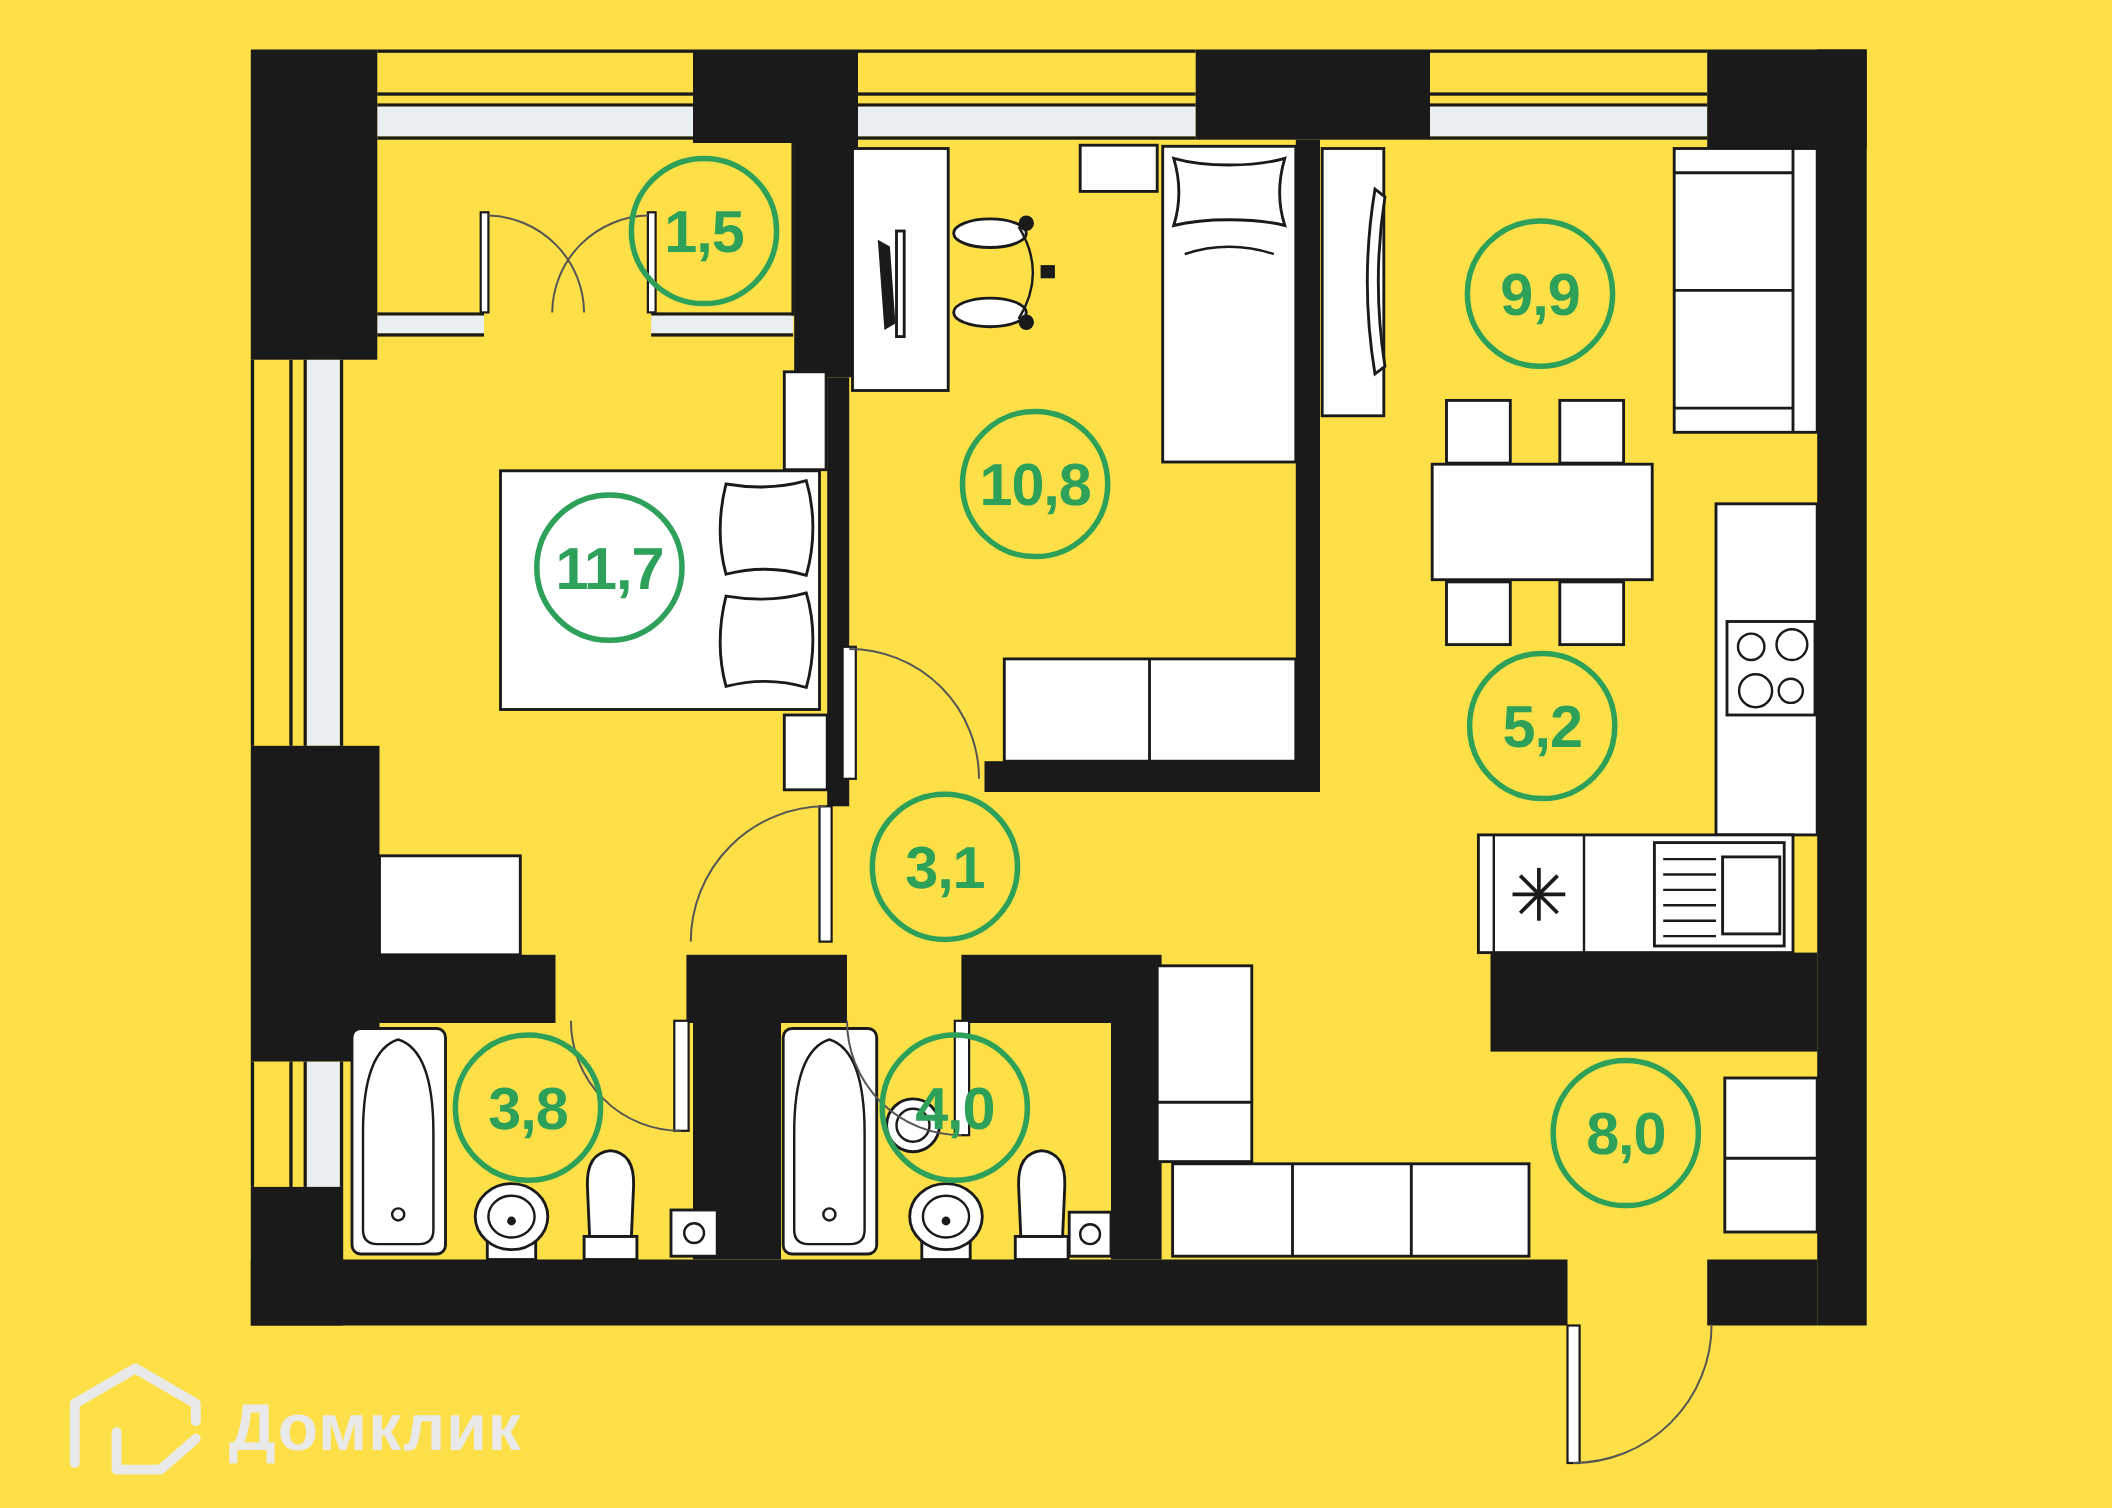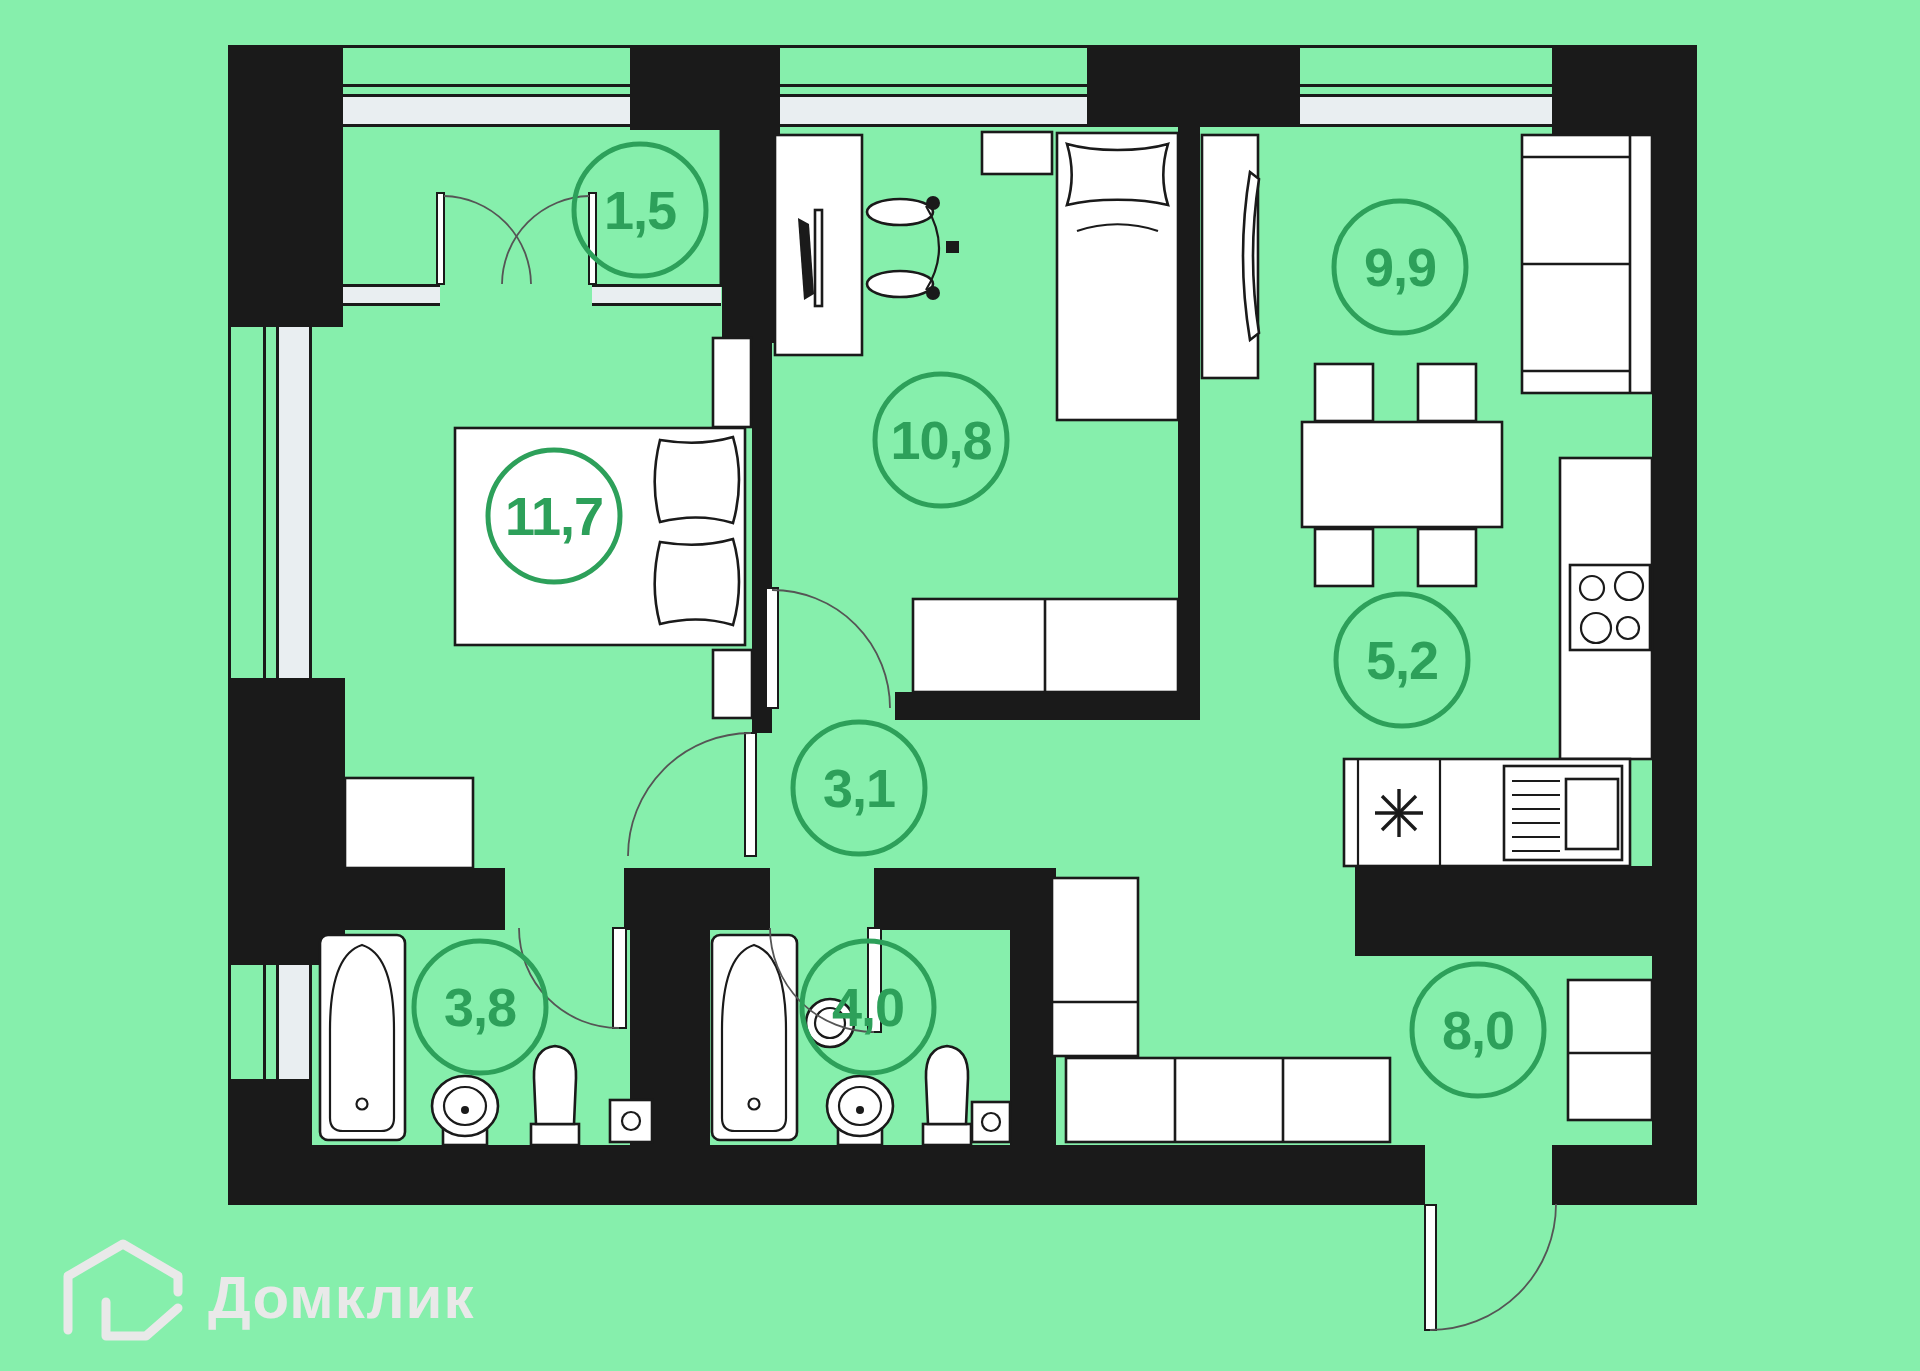--- a/index.html
+++ b/index.html
@@ -1,16 +1,16 @@
 <!DOCTYPE html>
 <html><head>
 <meta charset="utf-8">
 <style>
   html,body{margin:0;padding:0;background:#ffffff;}
-  .canvas{position:relative;width:1920px;height:1371px;background:#86efac;overflow:hidden;
+  .canvas{position:relative;width:1920px;height:1371px;background:#fde047;overflow:hidden;
           font-family:"Liberation Sans", sans-serif;}
   svg{display:block;}
   .wall{fill:#1a1a1a;stroke:none;}
   .furn{fill:#ffffff;stroke:#1a1a1a;stroke-width:2.6;}
   .furn-thin{fill:none;stroke:#1a1a1a;stroke-width:2.2;}
   .dark{fill:#1a1a1a;stroke:none;}
   .glass{fill:#e9eef1;stroke:none;}
   .frame{fill:#1a1a1a;stroke:none;}
   .door{fill:#ffffff;stroke:#1a1a1a;stroke-width:2;}
   .arc{fill:none;stroke:#555555;stroke-width:1.8;}

